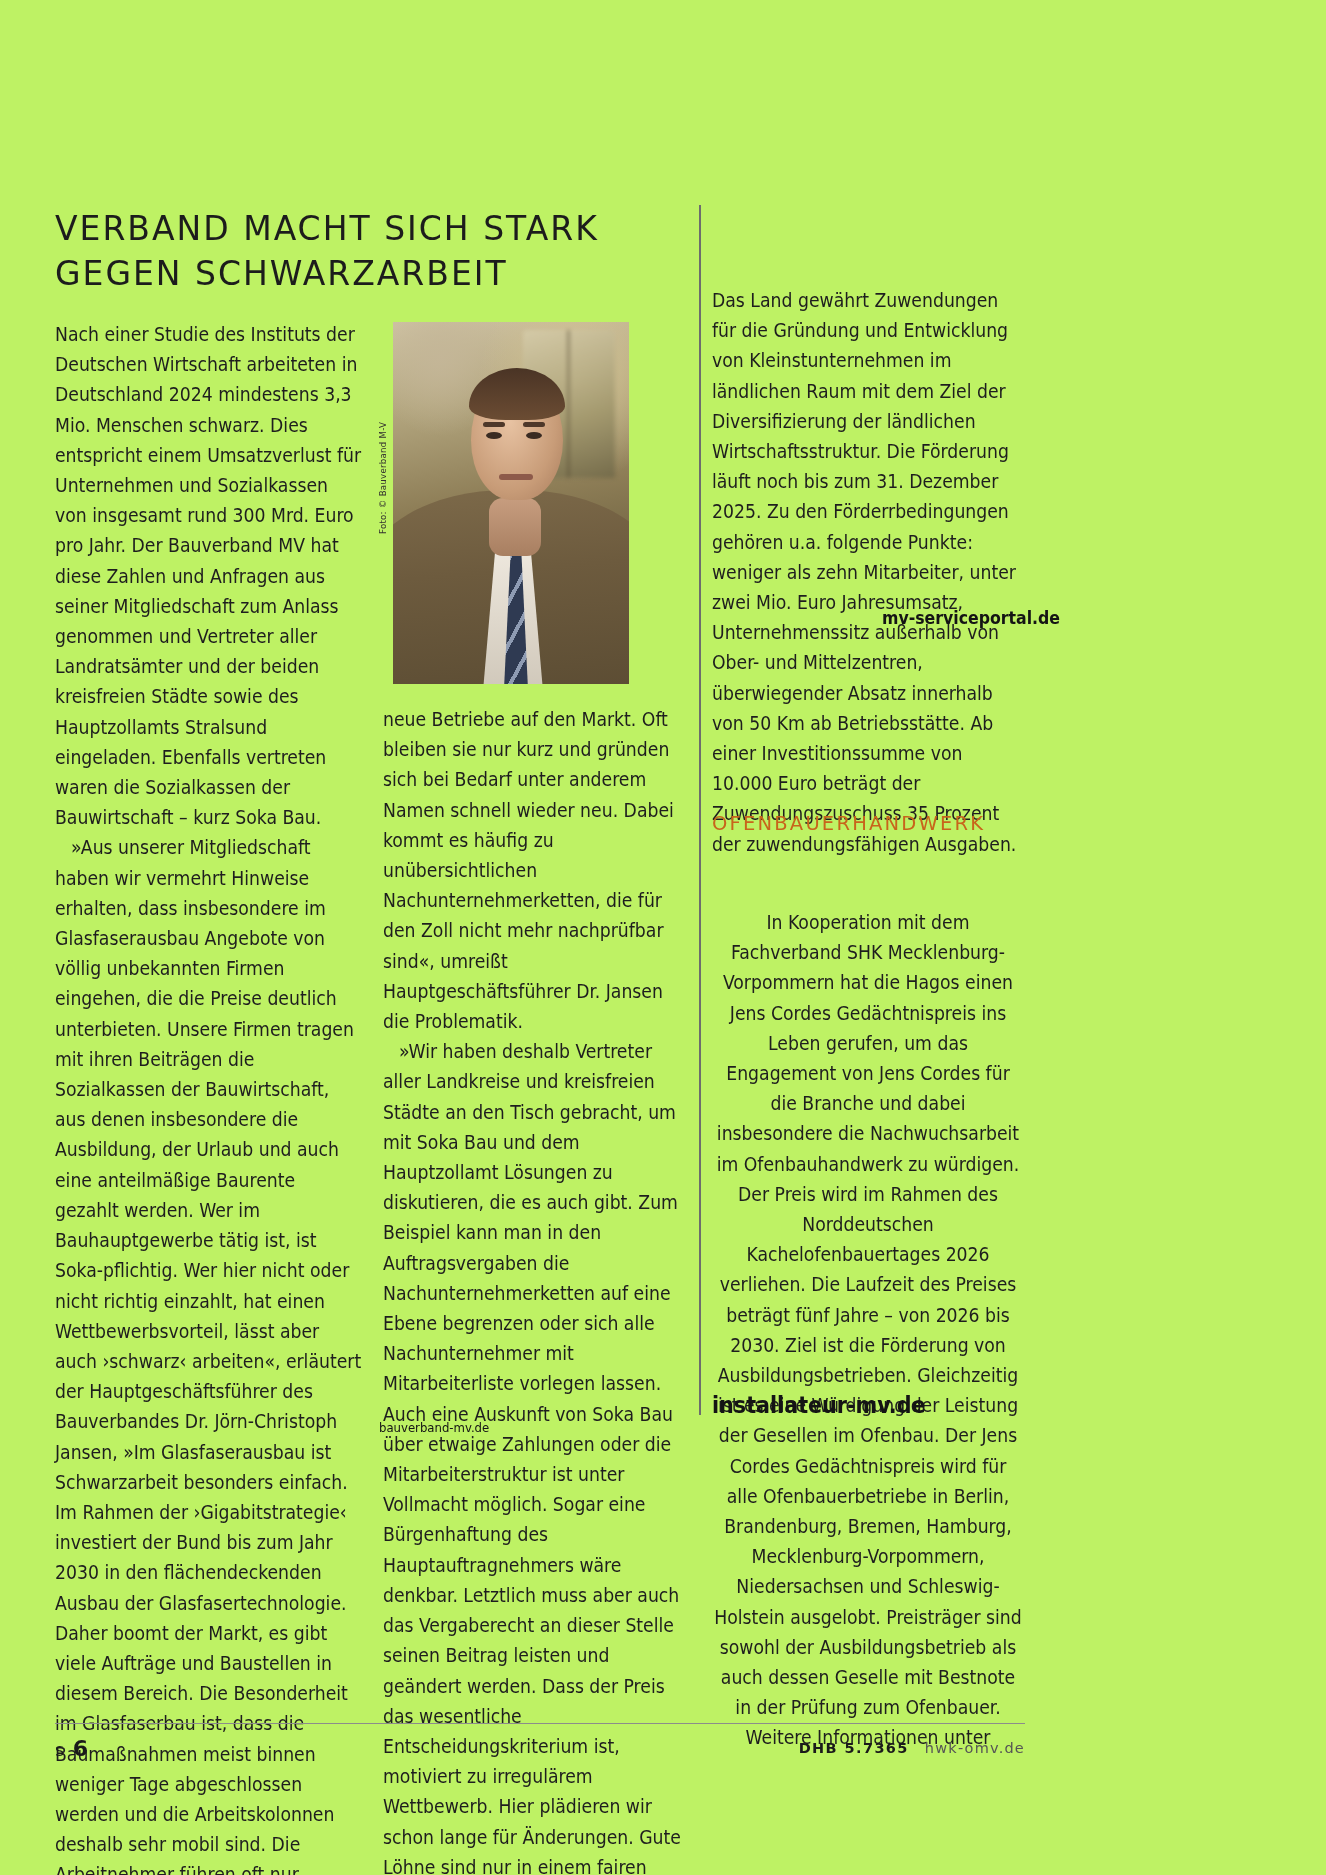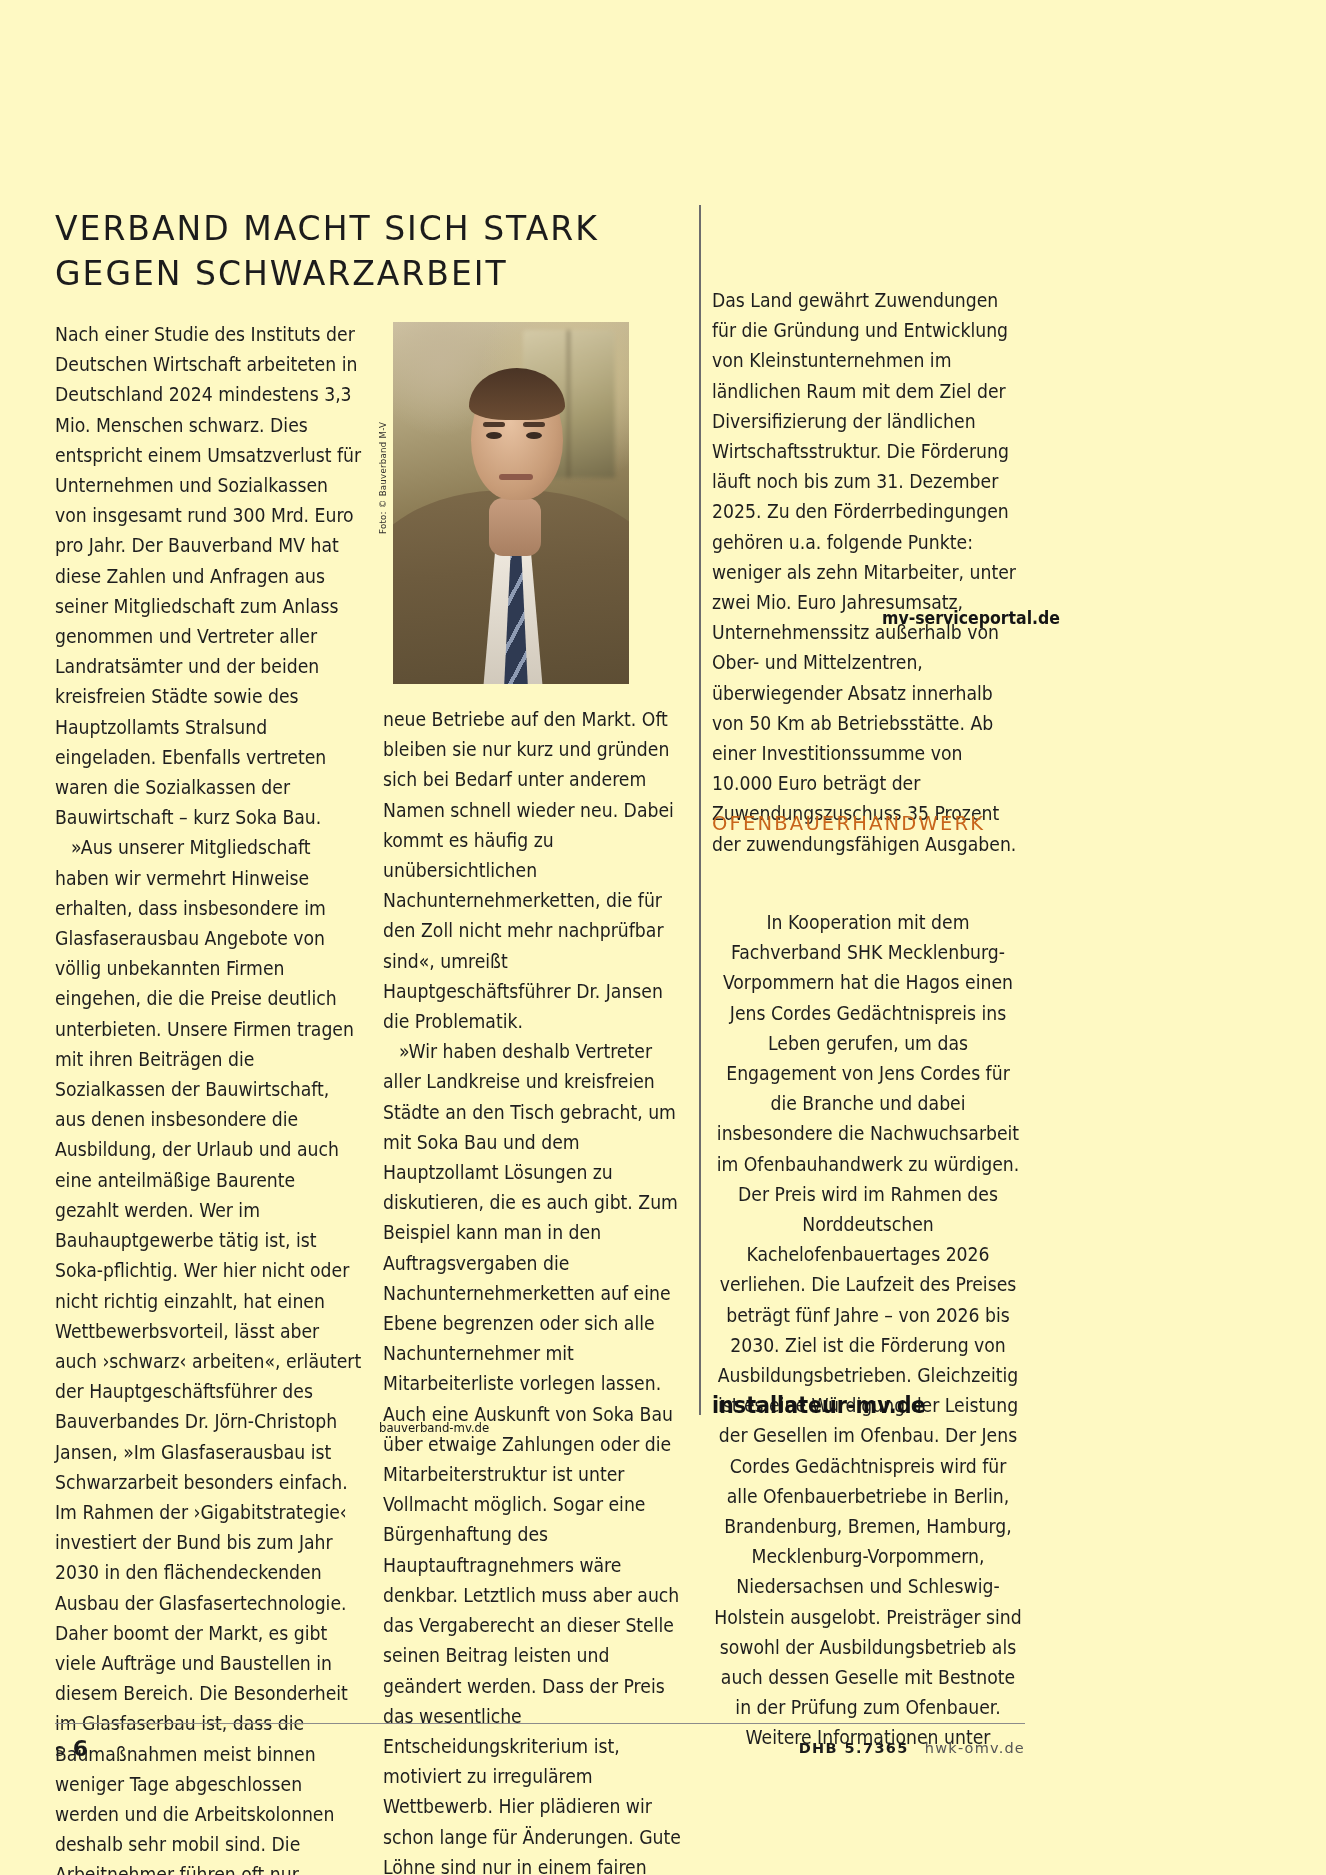--- a/index.html
+++ b/index.html
@@ -10,21 +10,21 @@
   body {
     width: 1326px;
     height: 1875px;
     position: relative;
     font-family: "Liberation Sans", sans-serif;
     color: #1a1a1a;
   }
   .page {
     position: absolute;
     inset: 0;
-    background: #fef9c3;
+    background: #bef264;
   }
 
   
   .headline {
     position: absolute;
     left: 55px;
     top: 206px;
     width: 640px;
     font-family: "DejaVu Sans", sans-serif;
     font-weight: 400;

